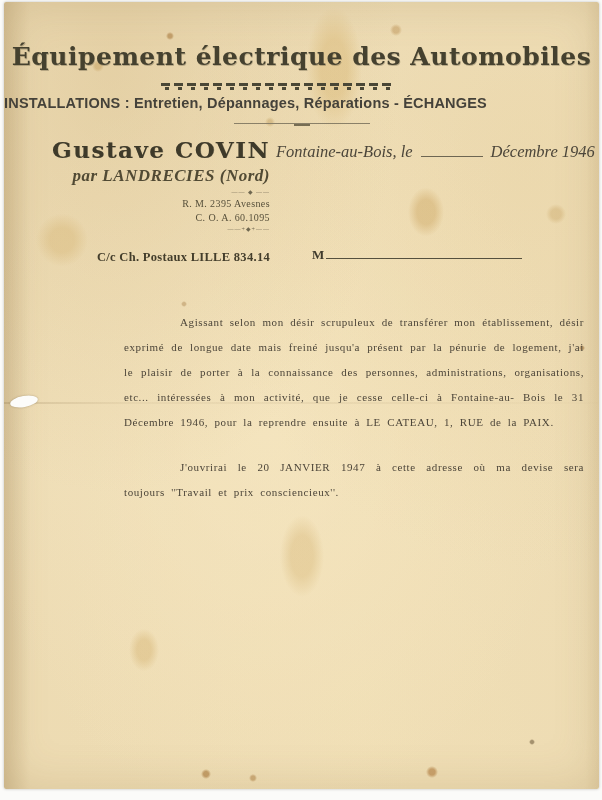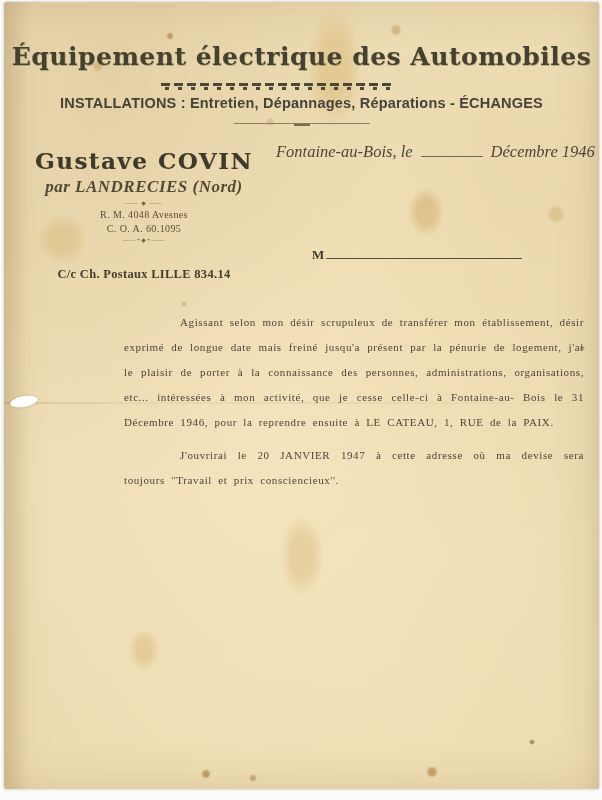--- a/index.html
+++ b/index.html
@@ -65,33 +65,33 @@
   .title-ornament{
     position:absolute;left:157px;top:81px;width:234px;height:8px;
     background-image:
       repeating-linear-gradient(90deg, #4a4736 0 9px, rgba(0,0,0,0) 9px 13px),
       repeating-linear-gradient(90deg, rgba(0,0,0,0) 0 4px, #4a4736 4px 8px, rgba(0,0,0,0) 8px 13px);
     background-size:100% 3px, 100% 3px;
     background-position:0 0, 0 4px;
     background-repeat:no-repeat;
   }
   .subtitle{
-    position:absolute;left:0;top:93px;width:100%;text-align:center;
+    position:absolute;left:0;top:93px;width:100%;
     font-family:"Liberation Sans", sans-serif;font-weight:700;font-size:14.5px;
     color:#45423a;letter-spacing:0.2px;white-space:nowrap;
   }
   .subtitle-rule{
     position:absolute;left:230px;top:121px;width:136px;height:4px;
     border-top:1px solid #8a8068;
     background:linear-gradient(90deg, transparent 0 44%, rgba(90,82,60,0.8) 44% 56%, transparent 56%);
     background-size:100% 2px;background-repeat:no-repeat;
   }
   
   .sender{
-    position:absolute;left:14px;top:145px;width:252px;text-align:center;
+    position:absolute;left:14px;top:134px;width:252px;text-align:right;
     color:#46412f;
   }
   .sender-name{
     font-family:"DejaVu Serif", serif;font-weight:bold;font-size:23px;
     letter-spacing:1.5px;color:#3e3a2a;white-space:nowrap;
     text-shadow:0.4px 0.4px 0 rgba(62,58,42,0.35);
   }
   .sender-town{
     margin-top:10px;font-family:"Liberation Serif", serif;font-size:18px;
     letter-spacing:2.5px;color:#49442f;white-space:nowrap;
@@ -101,21 +101,21 @@
     font-weight:bold;font-size:17px;color:#514a34;letter-spacing:0.5px;
   }
   .orn{
     margin-top:3px;font-size:6px;color:#6f6750;letter-spacing:1px;line-height:6px;
   }
   .sender-reg{
     margin-top:3px;font-family:"Liberation Serif", serif;font-size:10px;
     color:#564f3a;letter-spacing:0.4px;
   }
   .sender-postal{
-    margin-top:24px;font-family:"Liberation Serif", serif;font-weight:bold;
+    margin-top:18px;font-family:"Liberation Serif", serif;font-weight:bold;
     font-size:12.5px;color:#433d2b;letter-spacing:0.3px;white-space:nowrap;
   }
   
   .dateline{
     position:absolute;left:272px;top:140px;width:300px;
     font-family:"Liberation Serif", serif;font-style:italic;font-size:16.5px;
     color:#4c463a;white-space:nowrap;
   }
   .blank{
     display:inline-block;border-bottom:1px solid #6d6652;height:12px;
@@ -130,42 +130,42 @@
   }
   .recipient .blank{width:196px;margin-left:2px;border-bottom-color:#55503e;}
   
   .letter-body{
     position:absolute;left:120px;top:308px;width:460px;
     font-family:Liberation Serif, serif;font-size:11px;
     line-height:25px;letter-spacing:0.6px;word-spacing:3px;
     color:#4c4539;text-align:justify;
   }
   .letter-body p{margin:0;text-indent:56px;}
-  .letter-body p + p{margin-top:8px;}
+  .letter-body p + p{margin-top:20px;}
   .closing-blank{width:178px;margin:0 1px;border-bottom-color:#5a5342;}
 </style>
 </head>
 <body>
 
 <div class="paper">
 
   <div class="stains"></div>
   <div class="fold-line"></div>
   <div class="edge-nick"></div>
 
   <div class="title">Équipement électrique des Automobiles</div>
   <div class="title-ornament"></div>
   <div class="subtitle">INSTALLATIONS : Entretien, Dépannages, Réparations - ÉCHANGES</div>
   <div class="subtitle-rule"></div>
 
   <div class="sender">
     <div class="sender-name">Gustave COVIN</div>
     <div class="sender-via">par LANDRECIES (Nord)</div>
     <div class="orn">—— ◆ ——</div>
-    <div class="sender-reg">R. M. 4048 Avesnes</div>
+    <div class="sender-reg">R. M. 2395 Avesnes</div>
     <div class="sender-reg">C. O. A. 60.1095</div>
     <div class="orn">——+◆+——</div>
     <div class="sender-postal">C/c Ch. Postaux LILLE 834.14</div>
   </div>
 
   <div class="dateline"><span>Fontaine-au-Bois, le</span><span class="blank"></span><span>Décembre 1946</span></div>
 
   <div class="recipient"><span>M</span><span class="blank"></span></div>
 
   <div class="letter-body">

